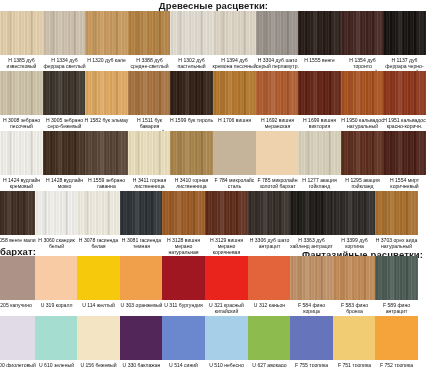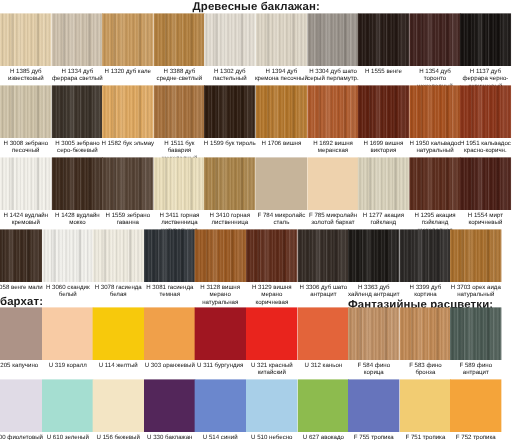--- a/index.html
+++ b/index.html
@@ -13,21 +13,21 @@
 
   .section-title{
     position:absolute;
     font-size:9.5px;
     font-weight:bold;
     color:#1b1b1b;
     letter-spacing:0.1px;
     white-space:nowrap;
   }
   #title-wood{ left:0; top:0; width:427px; text-align:center; }
-  #title-fantasy{ right:16px; top:249px; text-align:left; }
+  #title-fantasy{ right:4px; top:249px; text-align:left; }
   #title-left-cut{ left:0; top:246px; text-align:left; }
 
   .grid{position:absolute;left:0;top:0;width:427px;}
   .swatch-cell{
     position:absolute;
     overflow:hidden;
   }
   .chip{
     width:100%;
     height:100%;
@@ -74,21 +74,21 @@
     white-space:normal;
     word-break:normal;
     letter-spacing:0px;
   }
 </style>
 </head>
 <body>
 
 <div class="sheet">
 
-  <div class="section-title" id="title-wood">Древесные баклажан:</div>
+  <div class="section-title" id="title-wood">Древесные расцветки:</div>
 
   <div class="section-title" id="title-left-cut">бархат:</div>
 
   <div class="section-title" id="title-fantasy">Фантазийные расцветки:</div>
 
   <div class="grid" id="swatch-grid">
       <div class="swatch-cell" style="left: 0px; top: 11px; width: 43px; height: 44px;">
         <div class="chip wood" style="background: rgb(228, 207, 169);"></div>
       </div>
       <div class="caption" style="left: -1px; top: 56.5px; width: 45px;">H 1385 дуб известковый</div>

